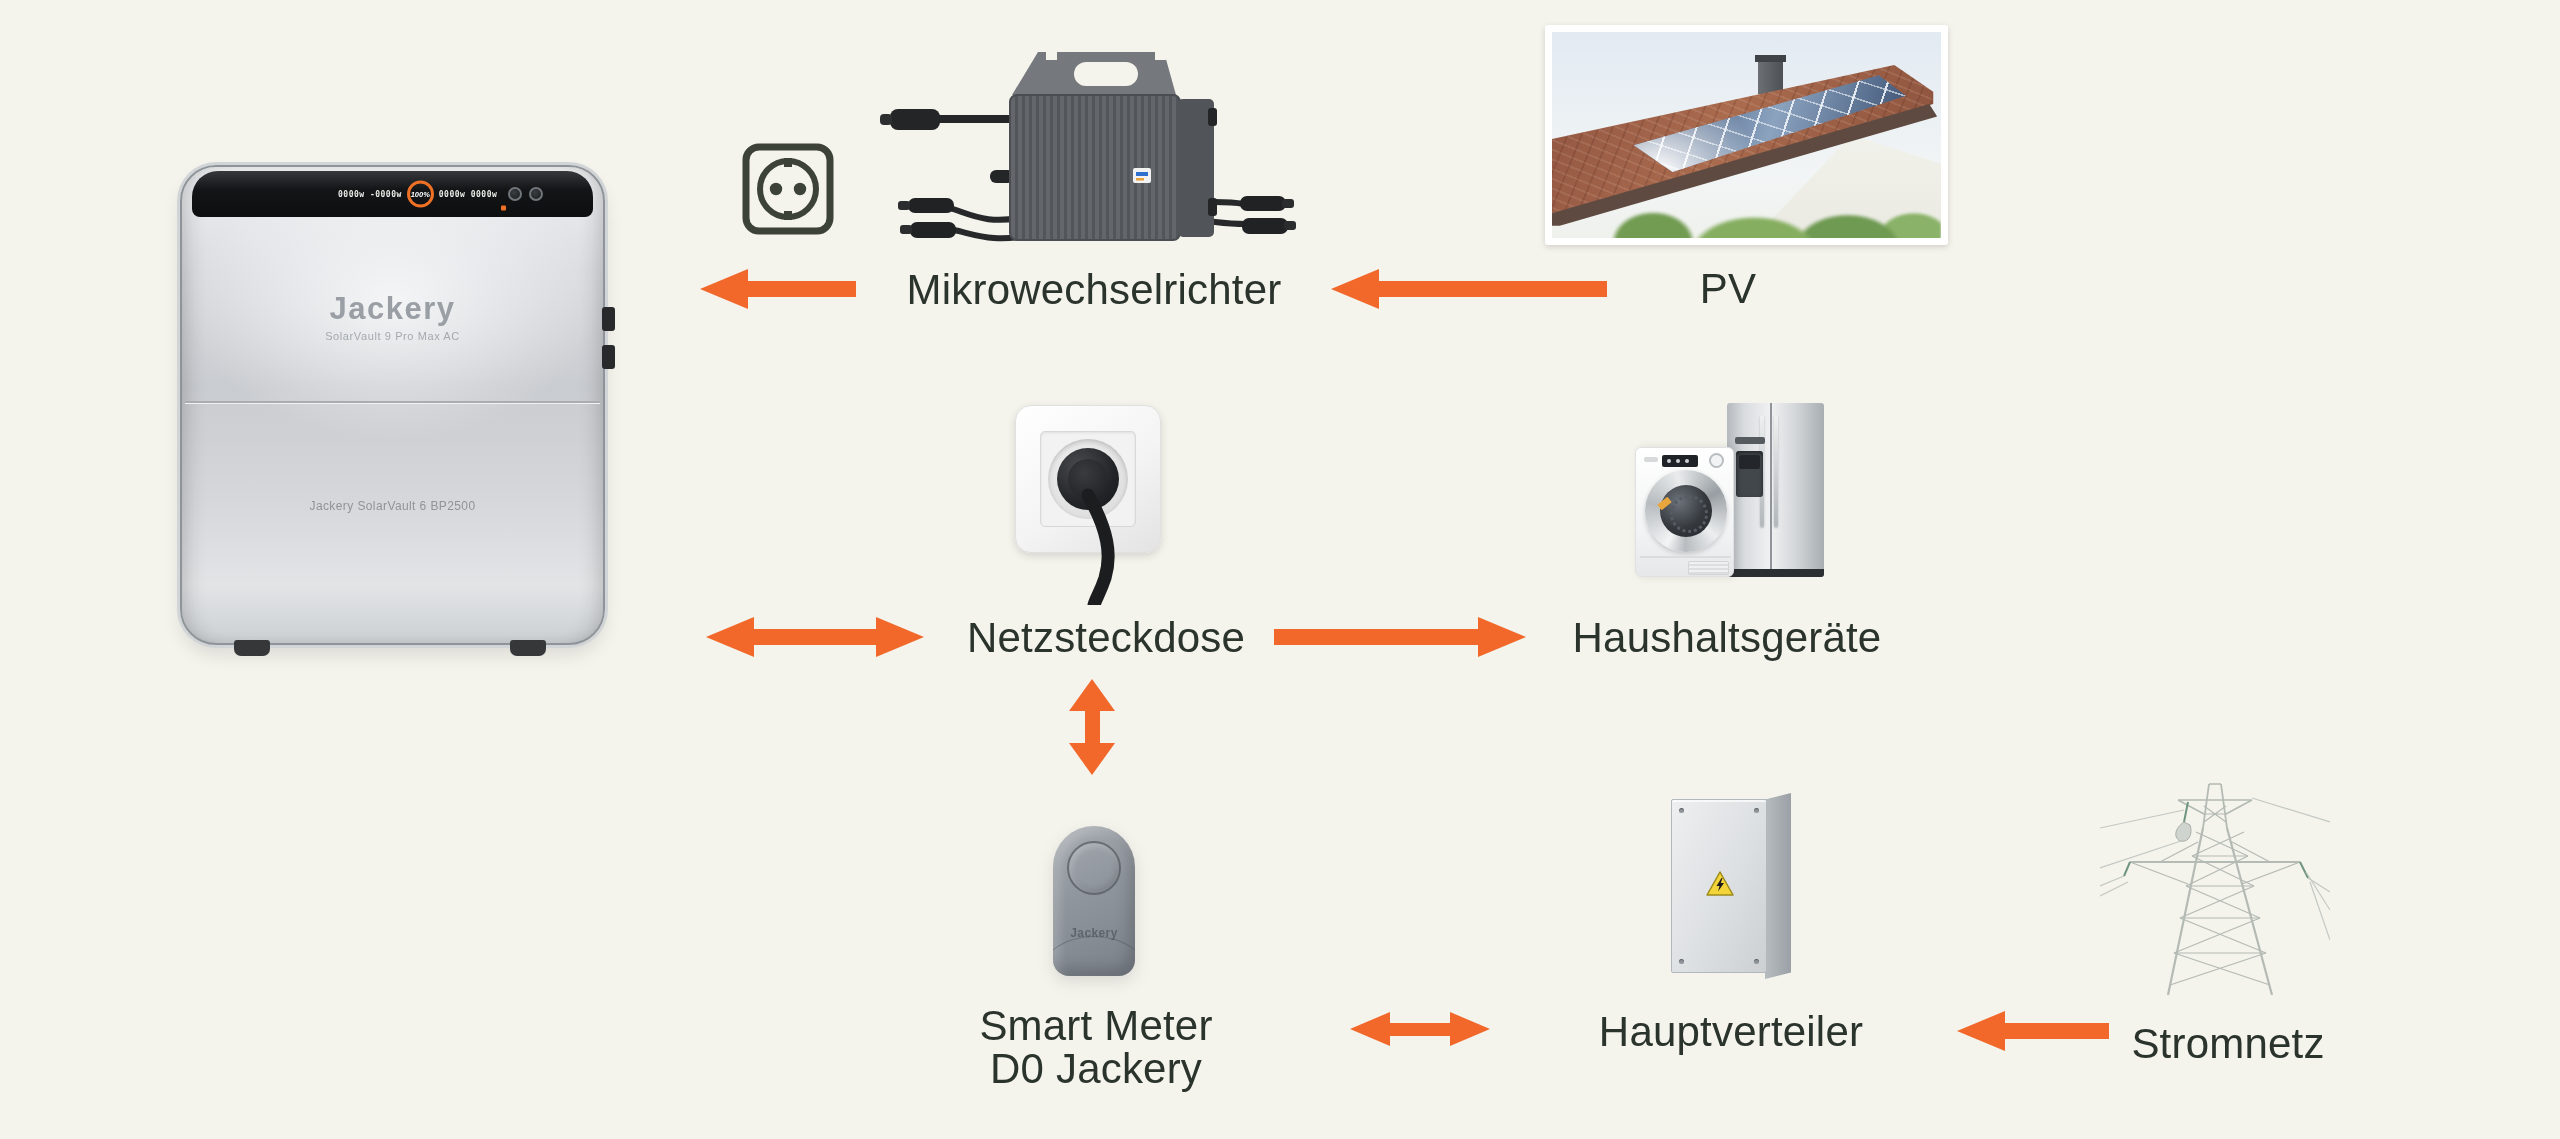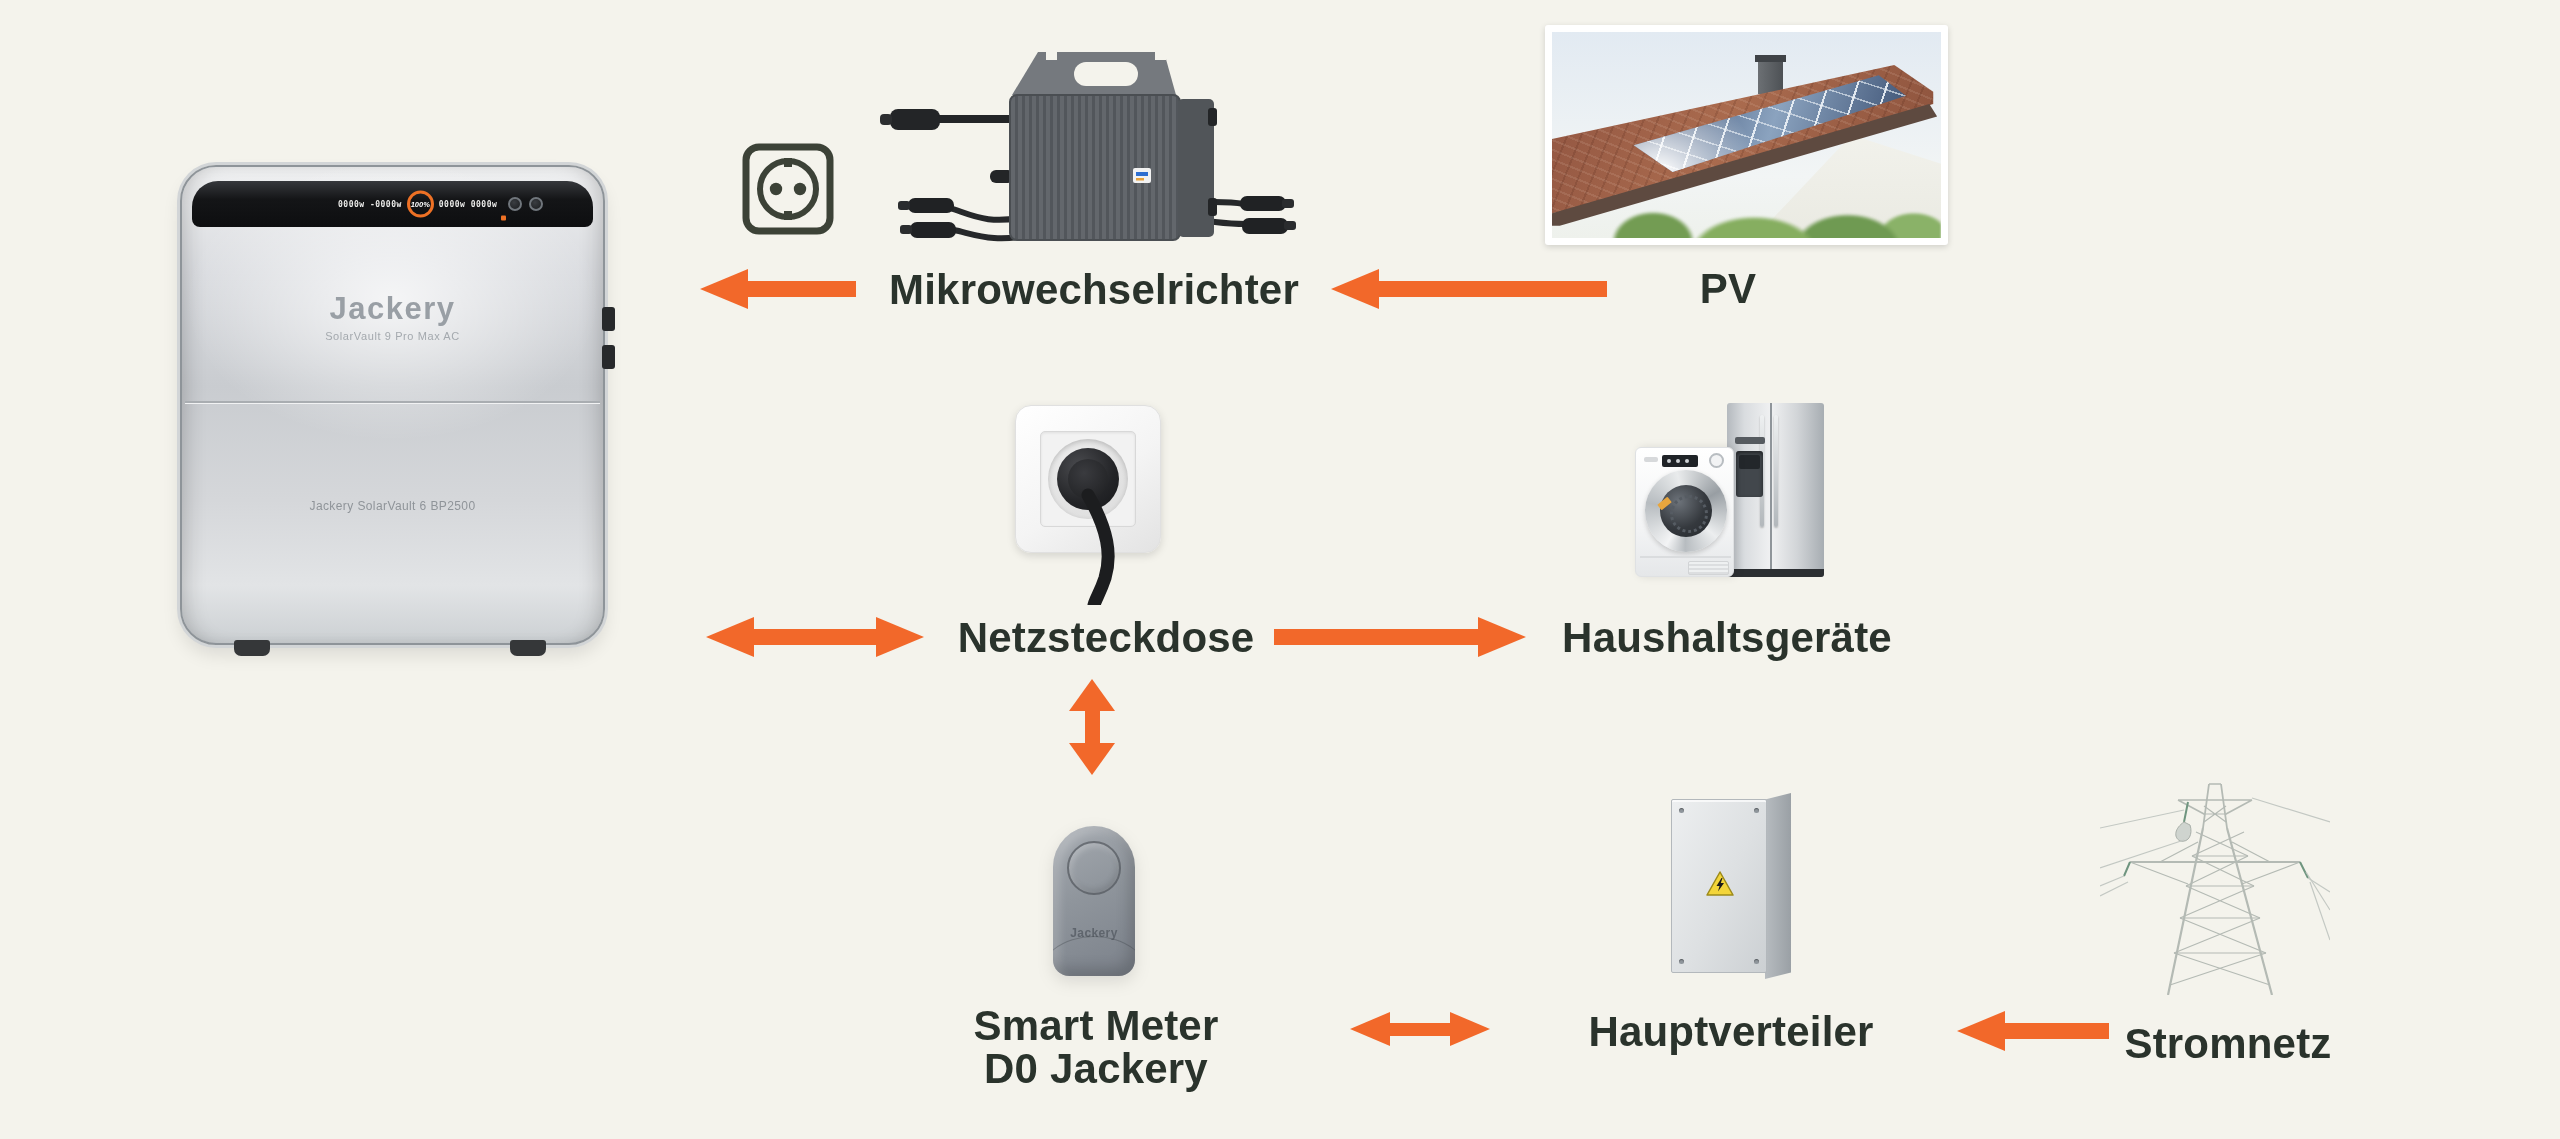--- a/index.html
+++ b/index.html
@@ -5,21 +5,21 @@
   :root{
     --bg:#f4f3ec;
     --orange:#f2682a;
     --ink:#2a332c;
   }
   *{box-sizing:border-box;margin:0;padding:0;}
   body{margin:0;background:var(--bg);font-family:"Liberation Sans",sans-serif;}
   .canvas{position:relative;width:2560px;height:1139px;background:var(--bg);overflow:hidden;}
 
   
-  .lbl{position:absolute;transform:translate(-50%,-50%);font-weight:700;font-size:42px;
+  .lbl{position:absolute;transform:translate(-50%,-50%);font-weight:400;font-size:42px;
        color:var(--ink);white-space:nowrap;letter-spacing:0.2px;}
   #lbl-inverter{left:1094px;top:290px;}
   #lbl-pv{left:1728px;top:289px;}
   #lbl-socket{left:1070px;top:638px;margin-left:36px;}
   #lbl-appliances{left:1727px;top:638px;}
   #lbl-smartmeter{left:1096px;top:1047px;text-align:center;line-height:43px;}
   #lbl-distributor{left:1731px;top:1032px;text-align:center;}
   #lbl-grid{left:2228px;top:1032px;margin-top:12px;}
 
   
@@ -44,21 +44,21 @@
   #arrow-smartmeter-distributor{left:1350px;top:1011px;width:140px;height:36px;}
   #arrow-grid-distributor{left:1957px;top:1012px;width:152px;height:38px;}
 
   
   .battery{position:absolute;left:180px;top:165px;width:425px;height:480px;border-radius:36px;
     border:2px solid #8e9499;
     background:linear-gradient(180deg,#eff0f1 0%,#dadce0 22%,#c9ccd0 46%,#d5d7da 70%,#e2e4e6 88%,#ccd0d3 100%);
     box-shadow:0 0 0 3px #d2d5d7, inset 14px 0 22px -12px rgba(0,0,0,0.22), inset -14px 0 22px -12px rgba(0,0,0,0.22), 0 10px 18px rgba(0,0,0,0.10);}
   .battery::before{content:'';position:absolute;inset:0;border-radius:34px;
     background:radial-gradient(ellipse 70% 42% at 50% 28%, rgba(255,255,255,0.75), rgba(255,255,255,0) 70%);pointer-events:none;}
-  .bat-bezel{position:absolute;left:10px;right:10px;top:14px;height:46px;border-radius:26px 26px 8px 8px;
+  .bat-bezel{position:absolute;left:10px;right:10px;top:4px;height:46px;border-radius:26px 26px 8px 8px;
     background:linear-gradient(180deg,#36383c 0%,#141517 40%,#0d0e10 100%);}
   .bat-display{position:absolute;left:146px;top:50%;transform:translateY(-50%);display:flex;align-items:center;gap:5px;}
   .seg{color:#e9e9e7;font-family:"DejaVu Sans Mono",monospace;font-size:8px;font-weight:700;letter-spacing:0.5px;}
   .soc{width:27px;height:27px;border:3px solid #ee7125;border-radius:50%;display:flex;align-items:center;justify-content:center;flex:0 0 auto;font-style:italic;}
   .soc span{color:#ffffff;font-size:7.5px;font-weight:700;}
   .bat-display .dot{position:absolute;right:-9px;bottom:-3px;width:5px;height:5px;background:#ee7125;border-radius:1px;}
   .bat-btns{position:absolute;left:316px;top:50%;transform:translateY(-50%);display:flex;gap:7px;}
   .bat-btn{width:14px;height:14px;border-radius:50%;border:2px solid #70767c;background:radial-gradient(circle at 40% 35%,#3a3d41,#1a1c1e);}
   .bat-brand{position:absolute;top:124px;width:100%;text-align:center;font-size:31px;font-weight:700;color:#999fa5;letter-spacing:1.5px;}
   .bat-model{position:absolute;top:163px;width:100%;text-align:center;font-size:11px;color:#a4a9ae;letter-spacing:0.6px;}

